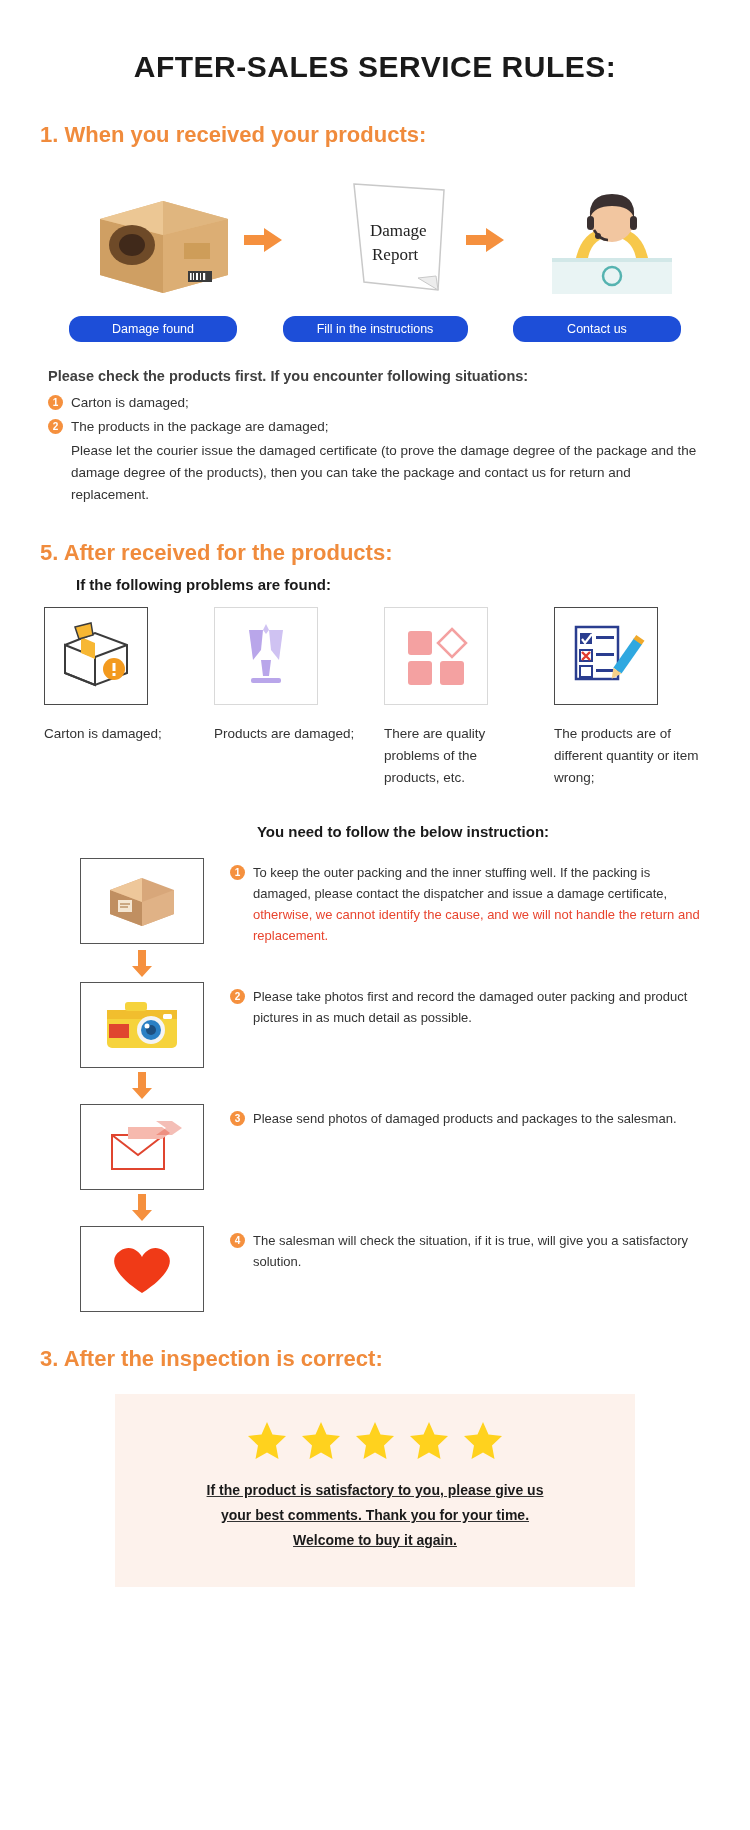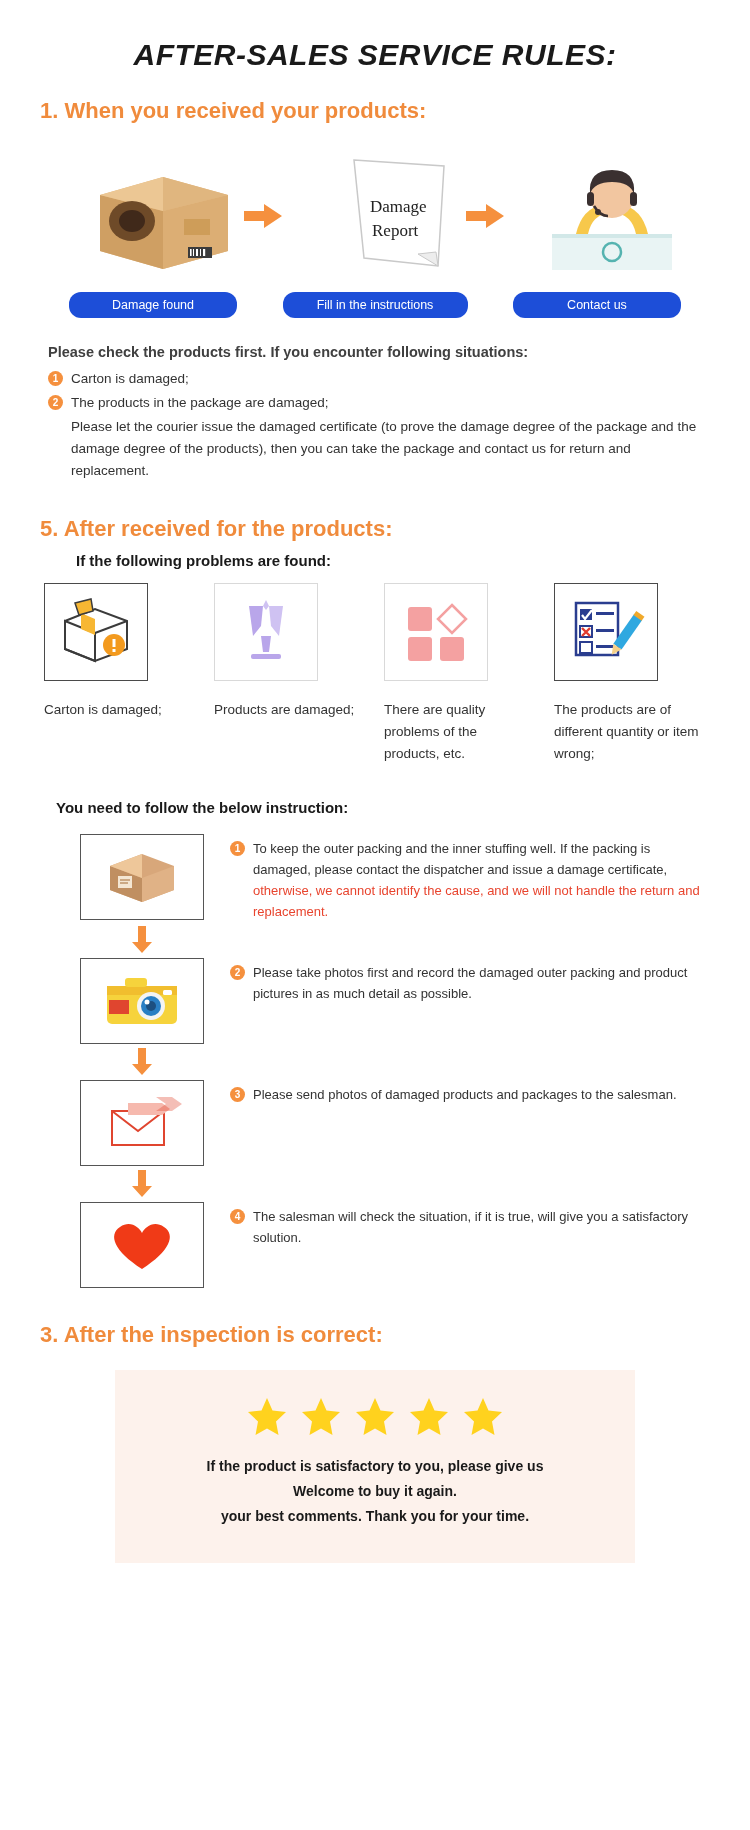--- a/index.html
+++ b/index.html
@@ -24,22 +24,21 @@
   }
 
   
   .main-title {
     text-align: center;
     font-size: 30px;
     font-weight: bold;
     letter-spacing: 0.5px;
     color: #1a1a1a;
     padding: 38px 0 26px 0;
-    margin: 0;
-    font-style: italic;
+    margin: 12px;
   }
 
   
   .section-heading {
     font-size: 22px;
     font-weight: bold;
     color: #f08b3c;
     margin: 0 0 10px 0;
     padding-left: 40px;
   }
@@ -153,20 +152,21 @@
     width: 150px;
   }
 
   
   .instr-title {
     font-size: 15px;
     font-weight: bold;
     color: #1a1a1a;
     padding-left: 56px;
     padding-top: 34px;
+    text-align: center;
   }
   .steps {
     padding: 18px 40px 0 80px;
   }
   .step-row {
     display: flex;
     align-items: flex-start;
   }
   .step-box {
     flex: 0 0 auto;
@@ -196,20 +196,21 @@
     padding: 4px 0;
   }
 
   
   .thanks-card {
     margin: 22px 0 0 115px;
     width: 520px;
     background: #fdf2ec;
     padding: 26px 0 34px 0;
     text-align: center;
+    text-decoration: underline;
   }
   .stars {
     font-size: 0;
     margin-bottom: 18px;
   }
   .star-svg { margin: 0 6px; }
   .thanks-text {
     font-size: 14px;
     font-weight: bold;
     line-height: 25px;
@@ -478,17 +479,17 @@
           <polygon points="21,2 26.5,14.5 40,16 30,25.5 32.5,39 21,32.5 9.5,39 12,25.5 2,16 15.5,14.5" fill="#ffd21e"></polygon>
         </svg><svg class="star-svg" width="42" height="40" viewBox="0 0 42 40">
           <polygon points="21,2 26.5,14.5 40,16 30,25.5 32.5,39 21,32.5 9.5,39 12,25.5 2,16 15.5,14.5" fill="#ffd21e"></polygon>
         </svg><svg class="star-svg" width="42" height="40" viewBox="0 0 42 40">
           <polygon points="21,2 26.5,14.5 40,16 30,25.5 32.5,39 21,32.5 9.5,39 12,25.5 2,16 15.5,14.5" fill="#ffd21e"></polygon>
         </svg><svg class="star-svg" width="42" height="40" viewBox="0 0 42 40">
           <polygon points="21,2 26.5,14.5 40,16 30,25.5 32.5,39 21,32.5 9.5,39 12,25.5 2,16 15.5,14.5" fill="#ffd21e"></polygon>
         </svg>
     </div>
     <div class="thanks-text">If the product is satisfactory to you, please give us</div>
+    <div class="thanks-text">your best comments. Thank you for your time.</div>
     <div class="thanks-text">Welcome to buy it again.</div>
-    <div class="thanks-text">your best comments. Thank you for your time.</div>
   </div>
 
 </div>
 
 </body></html>

